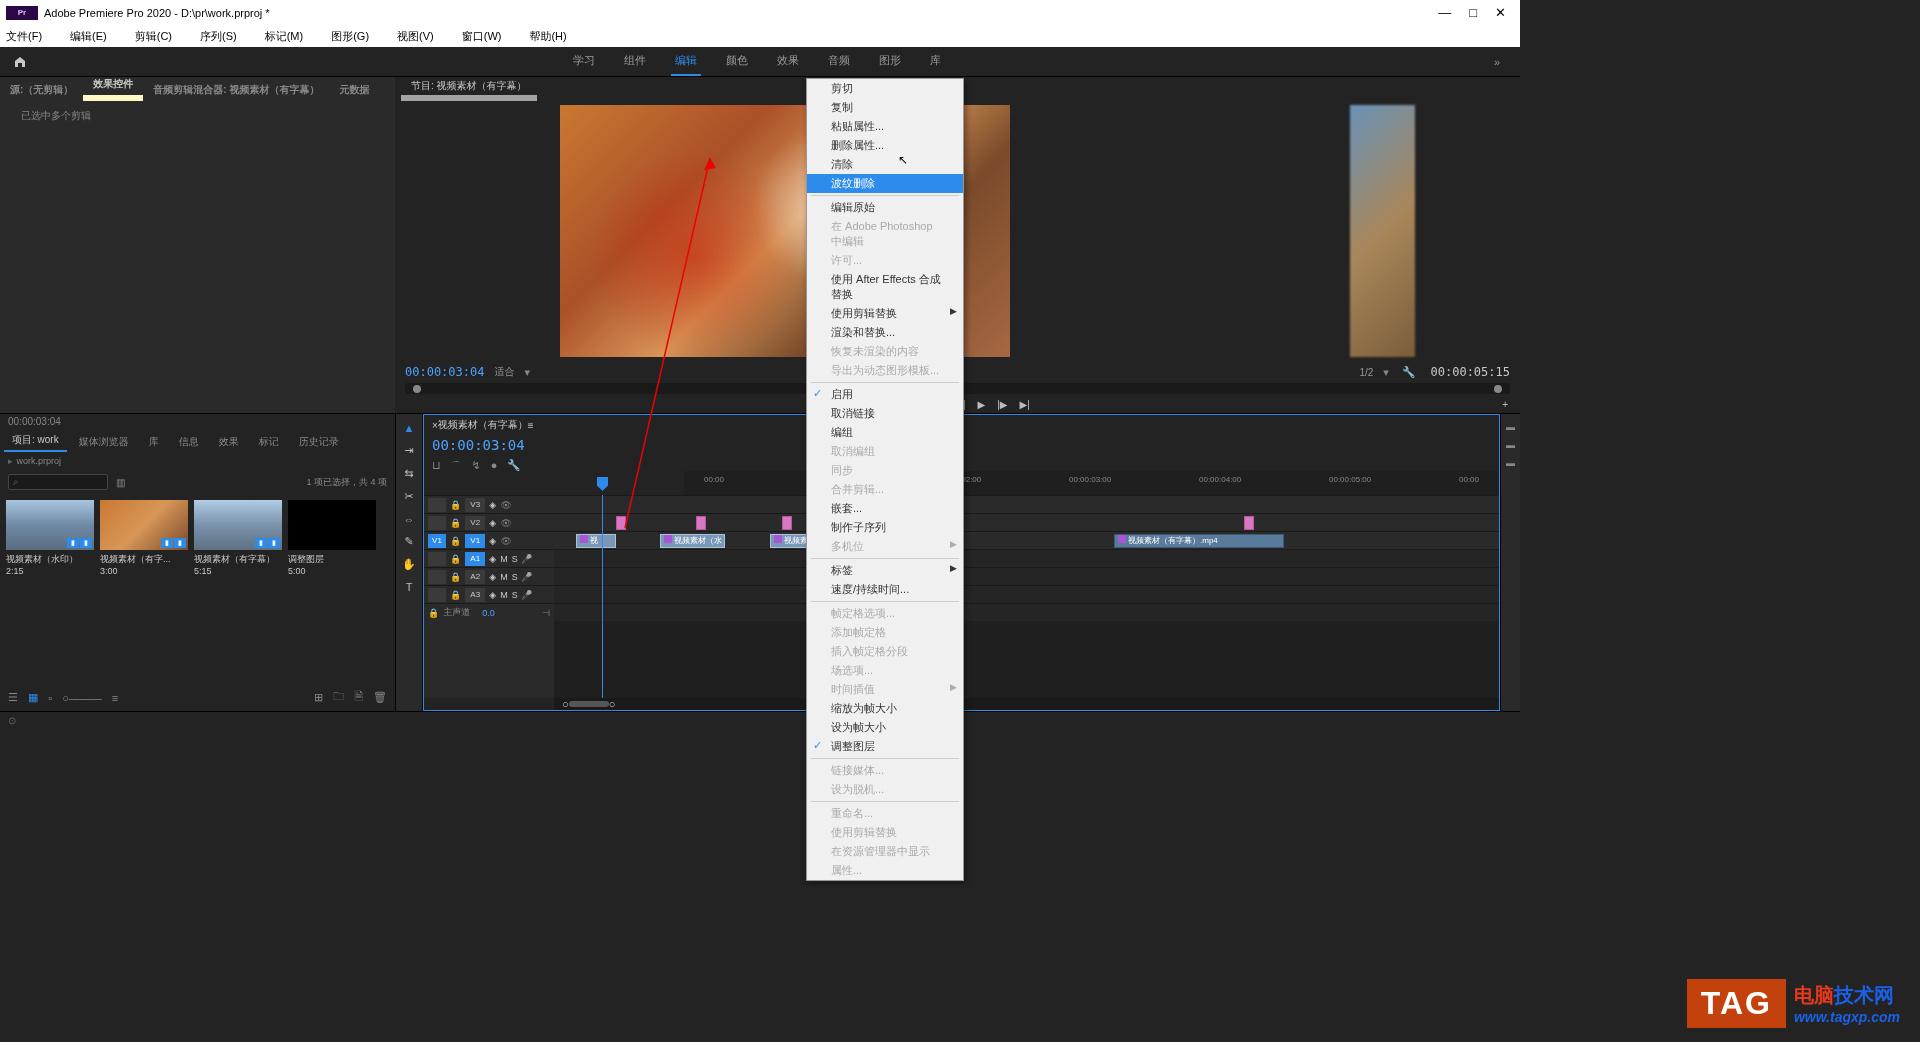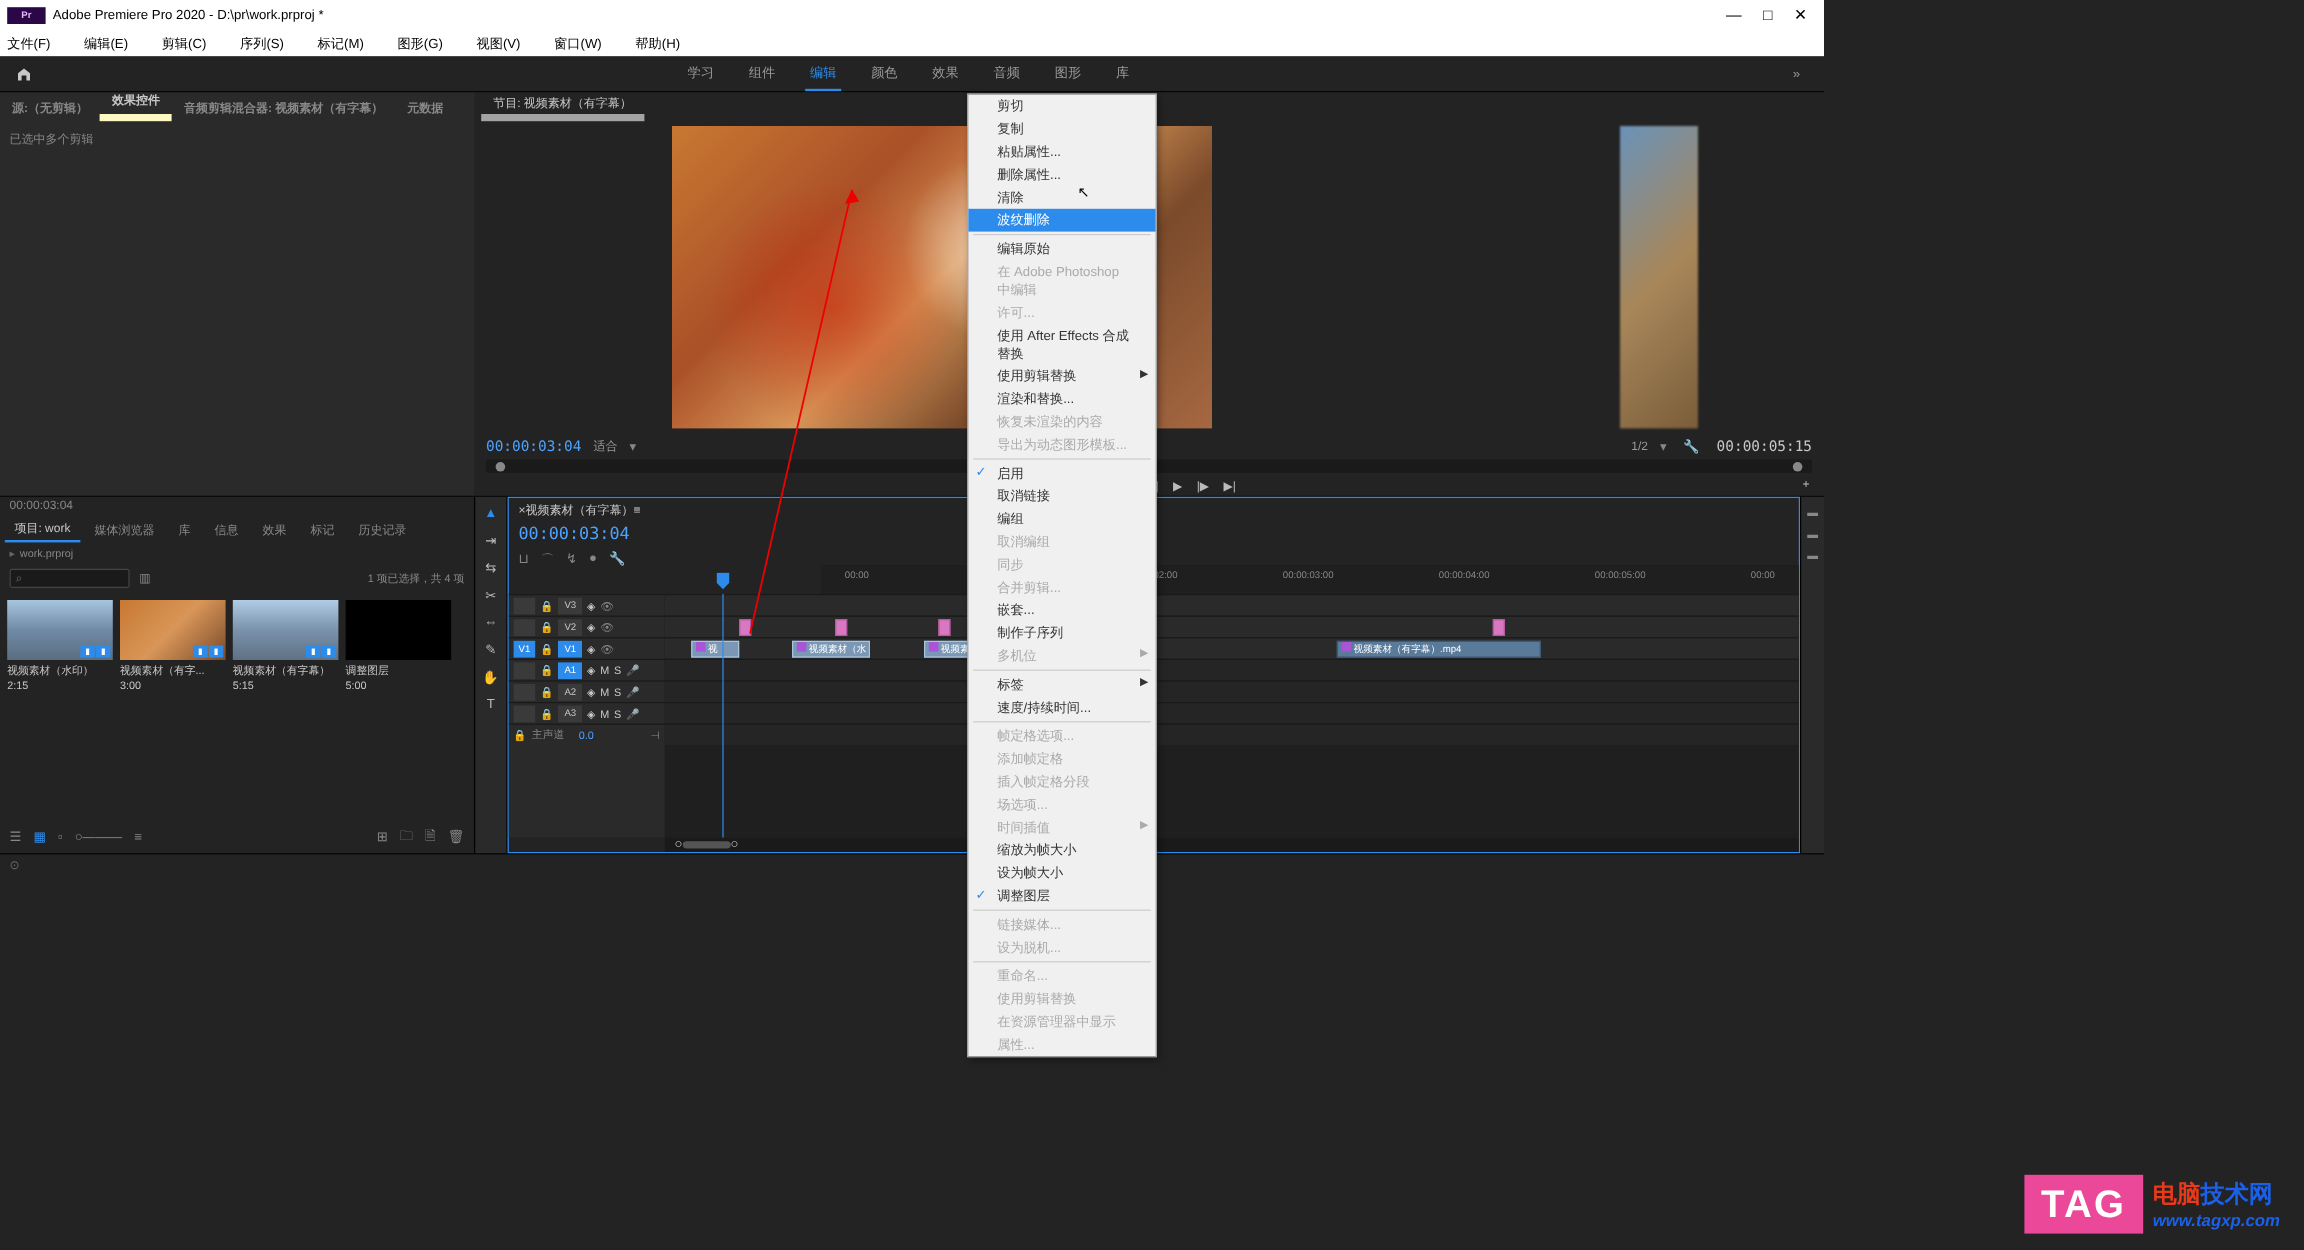--- a/index.html
+++ b/index.html
@@ -15,21 +15,21 @@
 .toolbar .home { width: 40px; display: flex; justify-content: center; color: #c8c8c8; }
 .toolbar .workspaces { flex: 1; display: flex; justify-content: center; gap: 21px; }
 .toolbar .workspaces span { color: #999; cursor: pointer; padding: 6px 4px; }
 .toolbar .workspaces span.active { color: #2d8ceb; border-bottom: 2px solid #2d8ceb; }
 .toolbar .overflow { padding: 0 20px; color: #999; }
 .main { display: flex; height: 336px; }
 .left-panel { width: 395px; background: #2a2a2a; display: flex; flex-direction: column; }
 .left-tabs { display: flex; height: 24px; align-items: flex-end; font-size: 10px; }
 .left-tabs span { padding: 4px 10px; color: #888; cursor: pointer; font-weight: bold; }
 .left-tabs span.active { color: #c8c8c8; border-bottom: 6px solid #fef9c3; }
-.left-content { padding: 8px; color: #888; font-size: 10px; }
+.left-content { padding: 8px; color: #888; font-size: 10px; margin-left: 13px; }
 .program-panel { flex: 1; background: #232323; position: relative; }
 .program-header { height: 24px; display: flex; align-items: center; padding: 0 10px; font-size: 10px; border-bottom: 6px solid #a3a3a3; width: fit-content; margin-left: 6px;}
 .program-video { position: absolute; top: 28px; left: 165px; width: 450px; height: 252px; background: linear-gradient(135deg, #c97832 0%, #ab5028 30%, #d89658 50%, #7a4a2a 70%, #a66842 100%); overflow: hidden; }
 .program-video::before { content:""; position:absolute; inset:0; background: radial-gradient(circle at 60% 40%, rgba(255,255,255,0.5) 0%, transparent 25%), radial-gradient(circle at 30% 60%, rgba(200,40,10,0.6) 0%, transparent 30%); }
 .program-video-right { position: absolute; top: 28px; left: 955px; width: 65px; height: 252px; background: linear-gradient(135deg, #6a92b8 0%, #a8875a 50%, #7a5d3a 100%); filter: blur(1px); }
 .program-controls { position: absolute; bottom: 0; left: 0; right: 0; height: 50px; display: flex; flex-direction: column; }
 .program-time { display: flex; align-items: center; padding: 0 10px; height: 20px; gap: 10px; }
 .program-time .tc { color: #4da3ff; font-family: monospace; font-size: 12px; }
 .program-time .fit { color: #999; font-size: 10px; }
 .program-time .spacer { flex: 1; }
@@ -107,21 +107,21 @@
 .context-menu .item.highlighted { background: #2d8ceb; color: #fff; }
 .context-menu .item.disabled { color: #aaa; }
 .context-menu .item .check { position: absolute; left: 6px; color: #2d8ceb; }
 .context-menu .item .arrow { position: absolute; right: 6px; font-size: 9px; }
 .context-menu .sep { height: 1px; background: #ccc; margin: 2px 4px; }
 .cursor-arrow { position: absolute; top: 153px; left: 898px; z-index: 101; font-size: 12px; color: #000;}
 .red-arrow { position: absolute; top: 158px; left: 710px; width: 2px; height: 380px; z-index: 50; pointer-events: none;}
 .red-arrow svg { position: absolute; top: 0; left: -100px; }
 
 .watermark { position: absolute; bottom: 14px; right: 20px; z-index: 200; display: flex; align-items: center; gap: 8px; }
-.watermark .tag { background: #ec4899; color: #fff; font-size: 32px; font-weight: bold; padding: 6px 14px; letter-spacing: 2px;}
+.watermark .tag { background: #c2410c; color: #fff; font-size: 32px; font-weight: bold; padding: 6px 14px; letter-spacing: 2px;}
 .watermark .text { display: flex; flex-direction: column; }
 .watermark .cn { font-size: 20px; font-weight: bold; color: #e83a1a; }
 .watermark .cn span.b { color: #1a60e8; }
 .watermark .url { font-size: 14px; font-weight: bold; color: #1a60e8; font-style: italic;}
 
 .statusbar { height: 18px; background: #232323; border-top: 1px solid #000; display: flex; align-items: center; padding: 0 8px; color: #666; font-size: 10px;}
 </style>
 </head>
 <body>
 

